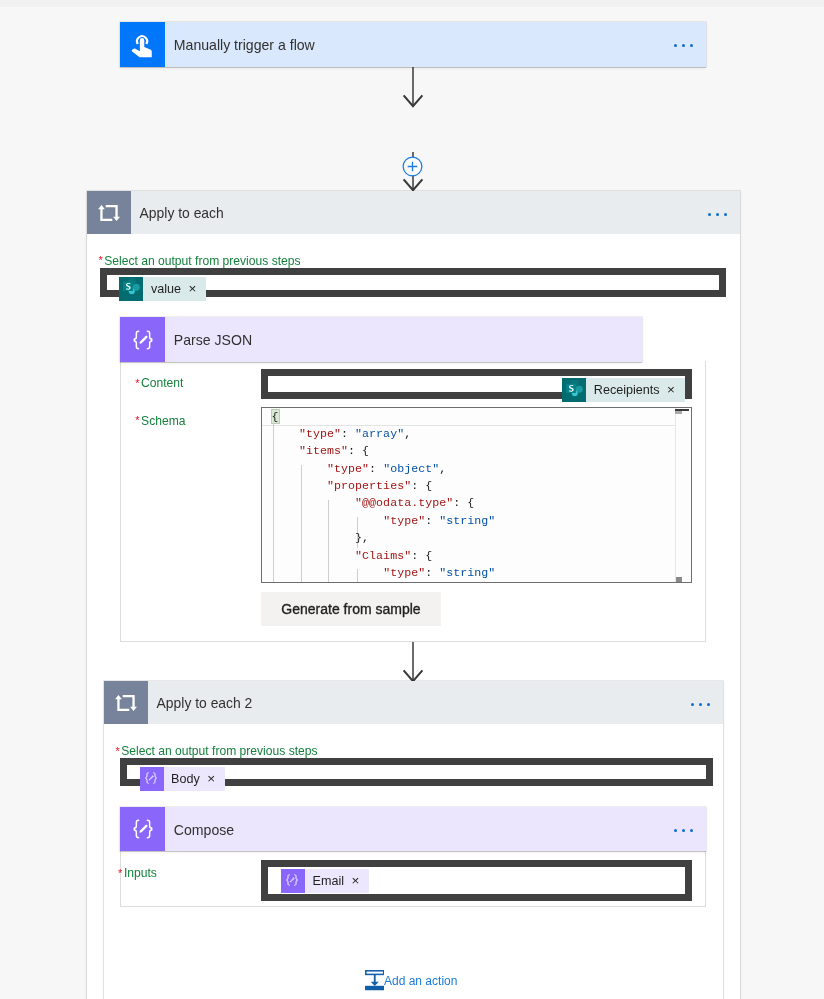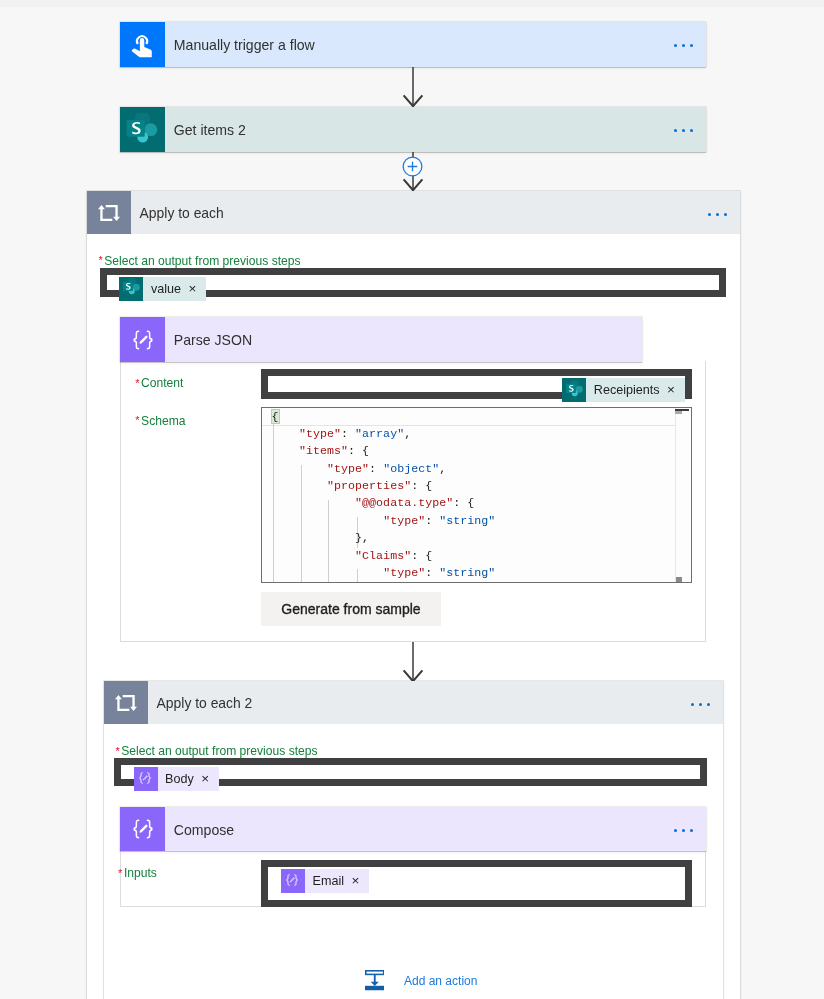--- a/index.html
+++ b/index.html
@@ -52,21 +52,21 @@
   .curline{position:absolute;left:0;top:17.4px;width:414px;height:1px;background:#e4e4e4;z-index:1;}
 
   .genbtn{position:absolute;box-sizing:border-box;background:#f3f2f1;border:1px solid #f3f2f1;
     font-size:14px;color:#201f1e;font-weight:normal;display:flex;align-items:center;justify-content:center;
     -webkit-text-stroke:0.35px #201f1e;}
 
   .cardbody{position:absolute;box-sizing:border-box;background:#fff;border:1px solid #dcdcdc;border-top:none;}
   #body-parsejson{left:120px;top:361px;width:586px;height:281px;}
   #body-compose{left:120px;top:851px;width:586px;height:56px;}
   .addaction{position:absolute;display:flex;align-items:center;}
-  .addaction .aalabel{font-size:12px;color:#1b7ada;margin-left:20px;margin-top:4px;}
+  .addaction .aalabel{font-size:12px;color:#1b7ada;margin-left:0;margin-top:4px;}
 
   
   #card-trigger{left:120px;top:22px;width:586px;height:45px;background:#d9e8fc;}
   #sq-trigger{background:#0076fb;}
   #dots-trigger{left:554.3px;top:22px;}
   #arrow1{left:399px;top:67px;}
   #card-getitems{left:120px;top:107px;width:586px;height:45px;background:#d8e7e6;}
   #sq-getitems{background:#036c70;}
   #dots-getitems{left:554.3px;top:22px;}
   #arrow2{left:399px;top:152px;}
@@ -88,26 +88,26 @@
   #fb-content{left:261.4px;top:369px;width:430.6px;height:29.5px;text-align:right;}
   #tki-content{background:#036c70;}
   #lbl-schema{position:absolute;left:135.2px;top:413.5px;}
   #schema-editor{left:261px;top:407px;width:431px;height:176px;}
   #schema-code{position:absolute;left:9px;top:-0.5px;}
   #gen-btn{left:261px;top:592px;width:180px;height:34px;}
   #arrow3{left:399px;top:642px;}
   #scope2{left:103.5px;top:681px;width:619px;height:330px;}
   #dots-scope2{left:587.9px;top:21.5px;}
   #lbl-s2{position:absolute;left:115.4px;top:744px;}
-  #fb-s2{left:114px;top:757.9px;width:592.5px;height:28.6px;}
+  #fb-s2{left:120px;top:757.9px;width:592.5px;height:28.6px;}
   #card-compose{left:120px;top:807px;width:586px;height:44px;background:#ebe6fd;}
   #sq-compose{background:#8a66fb;}
   #dots-compose{left:554.3px;top:21.5px;}
   #lbl-inputs{position:absolute;left:118px;top:866px;}
-  #fb-inputs{left:261.4px;top:859.5px;width:430.6px;height:47px;}
+  #fb-inputs{left:261.4px;top:859.5px;width:430.6px;height:41px;}
   #add-action{left:364.5px;top:970.3px;align-items:flex-start;}
 
   .ed-scroll{position:absolute;right:0px;top:0;width:15px;height:100%;background:transparent;border-left:1px solid #e8e8e8;}
   .ed-thumb{position:absolute;left:-0.7px;top:0.9px;width:13.5px;height:2.2px;background:#3a3a3a;}
   .ed-thumb:after{content:"";position:absolute;left:0;top:2.2px;width:6.2px;height:3.2px;background:#a9a9a9;}
   .ed-grip{position:absolute;left:-0.2px;bottom:0px;width:6.5px;height:5.5px;background:#8a8a8a;}
 </style>
 </head>
 <body>
 
@@ -168,35 +168,20 @@
         <i></i>
         <i></i>
       </div>
   </div>
 
   <svg class="arrow" id="arrow1" width="28" height="41" viewBox="0 0 28 41">
     <path d="M14 0V38.6" stroke="#3b3a39" stroke-width="1.5" fill="none"></path>
     <path d="M5.3 29.2L14 39.1L22.7 29.2" stroke="#3b3a39" stroke-width="2.1" fill="none" stroke-linecap="square"></path>
   </svg>
 
-  <div class="card" id="card-getitems">
-    <div class="card-head">
-      <div class="icon-sq" id="sq-getitems">
-        <svg width="38.3" height="38.3" viewBox="-4 -4 42 42" style="display:block;margin-top:5.5px;margin-left:-1.0px">
-            <use href="#ic-sharepoint"></use>
-          </svg>
-      </div>
-      <div class="card-title">Get items 2</div>
-    </div>
-    <div class="dots" id="dots-getitems">
-        <i></i>
-        <i></i>
-        <i></i>
-      </div>
-  </div>
 
   <svg class="arrow" id="arrow2" width="28" height="40" viewBox="0 0 28 40">
     <path d="M14 0V37.6" stroke="#3b3a39" stroke-width="1.5" fill="none"></path>
     <path d="M5.3 28.2L14 38.1L22.7 28.2" stroke="#3b3a39" stroke-width="2.1" fill="none" stroke-linecap="square"></path>
   </svg>
   <svg class="plusbtn" id="plus1" width="21" height="21" viewBox="0 0 21 21">
     <circle cx="10.5" cy="10.5" r="9.35" fill="#fdfdfd" stroke="#1f7ce0" stroke-width="1.3"></circle>
     <path d="M10.5 5.7V15.3M5.7 10.5H15.3" stroke="#1f7ce0" stroke-width="1.35" stroke-linecap="butt"></path>
   </svg>
 

